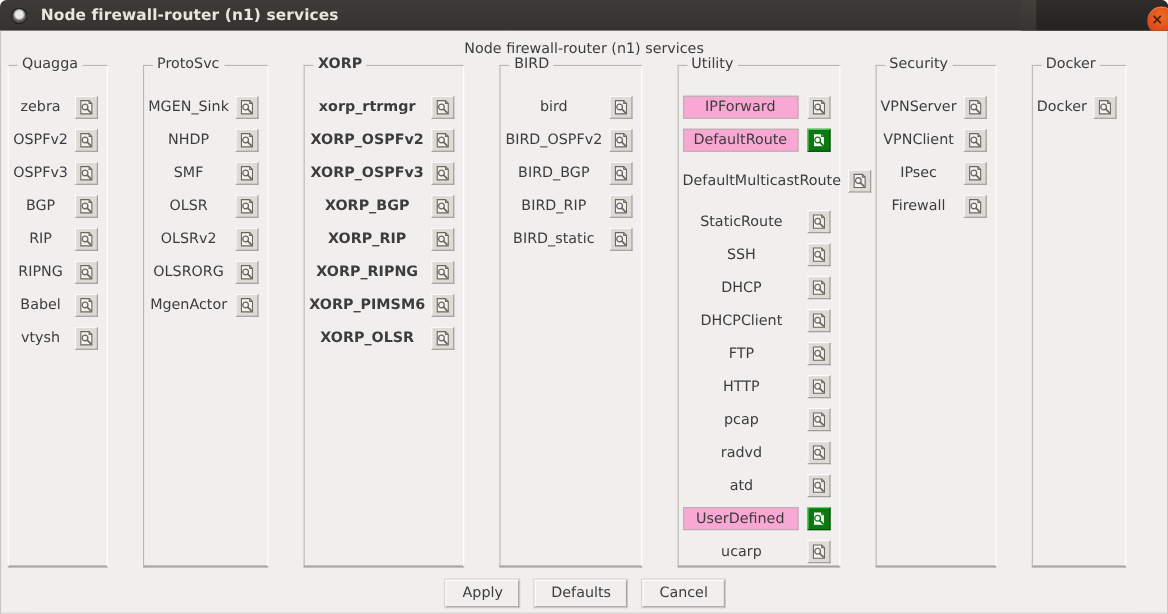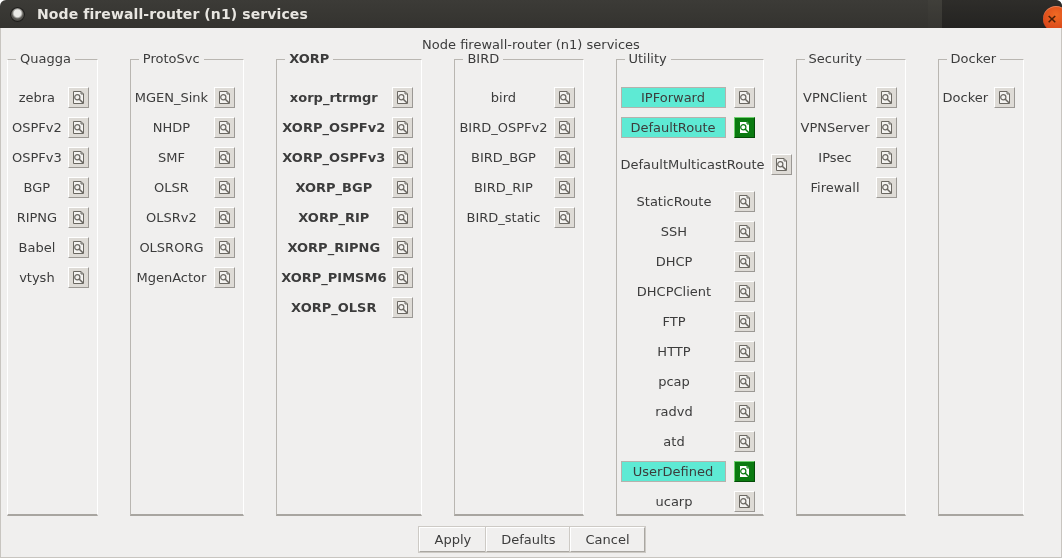--- a/index.html
+++ b/index.html
@@ -156,21 +156,21 @@
   .label {
     flex: 1;
     text-align: center;
     font-size: 13px;
     color: #3c3c3c;
     line-height: 15px;
     white-space: pre-line;
     padding-right: 2px;
   }
   .label.boxed {
-    background: #5eead4;
+    background: #f9a8d4;
     border: 1px solid #b5b2ad;
     padding: 2px 4px;
     margin-right: 4px;
     box-sizing: border-box;
   }
   .icon-btn {
     flex: 0 0 auto;
     width: 21px;
     height: 21px;
     background: #dedbd6;
@@ -199,20 +199,21 @@
   
   .buttonbar {
     position: absolute;
     left: 0;
     top: 492px;
     width: 1062px;
     height: 38px;
     display: flex;
     align-items: center;
     justify-content: center;
+    gap: 14px;
   }
   .btn {
     min-width: 62px;
     height: 25px;
     background: #f0efee;
     border-top: 1px solid #ffffff;
     border-left: 1px solid #ffffff;
     border-right: 1px solid #a9a6a1;
     border-bottom: 1px solid #a9a6a1;
     box-shadow: 0 0 0 1px #cdcac5;
@@ -296,20 +297,33 @@
                   <svg width="15" height="15" viewBox="0 0 15 15">
                     <path d="M2.5 1.5 h7.5 l2.5 2.5 v9.5 h-10 z" fill="#f4f3f1" stroke="#6b6862" stroke-width="1"></path>
                     <path d="M10 1.5 v2.5 h2.5" fill="none" stroke="#6b6862" stroke-width="1"></path>
                     <circle cx="6.3" cy="7.2" r="2.6" fill="none" stroke="#6b6862" stroke-width="1.2"></circle>
                     <path d="M8.3 9.2 L11.4 12.3" stroke="#6b6862" stroke-width="1.6" stroke-linecap="round"></path>
                   </svg>
                 </span>
               </div>
             </div>
             <div class="row">
+              <div class="label">RIP</div>
+              <div class="icon-btn">
+                <span>
+                  <svg width="15" height="15" viewBox="0 0 15 15">
+                    <path d="M2.5 1.5 h7.5 l2.5 2.5 v9.5 h-10 z" fill="#f4f3f1" stroke="#6b6862" stroke-width="1"></path>
+                    <path d="M10 1.5 v2.5 h2.5" fill="none" stroke="#6b6862" stroke-width="1"></path>
+                    <circle cx="6.3" cy="7.2" r="2.6" fill="none" stroke="#6b6862" stroke-width="1.2"></circle>
+                    <path d="M8.3 9.2 L11.4 12.3" stroke="#6b6862" stroke-width="1.6" stroke-linecap="round"></path>
+                  </svg>
+                </span>
+              </div>
+            </div>
+            <div class="row">
               <div class="label">RIPNG</div>
               <div class="icon-btn">
                 <span>
                   <svg width="15" height="15" viewBox="0 0 15 15">
                     <path d="M2.5 1.5 h7.5 l2.5 2.5 v9.5 h-10 z" fill="#f4f3f1" stroke="#6b6862" stroke-width="1"></path>
                     <path d="M10 1.5 v2.5 h2.5" fill="none" stroke="#6b6862" stroke-width="1"></path>
                     <circle cx="6.3" cy="7.2" r="2.6" fill="none" stroke="#6b6862" stroke-width="1.2"></circle>
                     <path d="M8.3 9.2 L11.4 12.3" stroke="#6b6862" stroke-width="1.6" stroke-linecap="round"></path>
                   </svg>
                 </span>
@@ -802,34 +816,34 @@
                   </svg>
                 </span>
               </div>
             </div>
           </div>
         </div>
         <div class="group" style="width: 148px;">
           <div class="group-label">Security</div>
           <div class="items">
             <div class="row">
+              <div class="label">VPNServer</div>
+              <div class="icon-btn">
+                <span>
+                  <svg width="15" height="15" viewBox="0 0 15 15">
+                    <path d="M2.5 1.5 h7.5 l2.5 2.5 v9.5 h-10 z" fill="#f4f3f1" stroke="#6b6862" stroke-width="1"></path>
+                    <path d="M10 1.5 v2.5 h2.5" fill="none" stroke="#6b6862" stroke-width="1"></path>
+                    <circle cx="6.3" cy="7.2" r="2.6" fill="none" stroke="#6b6862" stroke-width="1.2"></circle>
+                    <path d="M8.3 9.2 L11.4 12.3" stroke="#6b6862" stroke-width="1.6" stroke-linecap="round"></path>
+                  </svg>
+                </span>
+              </div>
+            </div>
+            <div class="row">
               <div class="label">VPNClient</div>
-              <div class="icon-btn">
-                <span>
-                  <svg width="15" height="15" viewBox="0 0 15 15">
-                    <path d="M2.5 1.5 h7.5 l2.5 2.5 v9.5 h-10 z" fill="#f4f3f1" stroke="#6b6862" stroke-width="1"></path>
-                    <path d="M10 1.5 v2.5 h2.5" fill="none" stroke="#6b6862" stroke-width="1"></path>
-                    <circle cx="6.3" cy="7.2" r="2.6" fill="none" stroke="#6b6862" stroke-width="1.2"></circle>
-                    <path d="M8.3 9.2 L11.4 12.3" stroke="#6b6862" stroke-width="1.6" stroke-linecap="round"></path>
-                  </svg>
-                </span>
-              </div>
-            </div>
-            <div class="row">
-              <div class="label">VPNServer</div>
               <div class="icon-btn">
                 <span>
                   <svg width="15" height="15" viewBox="0 0 15 15">
                     <path d="M2.5 1.5 h7.5 l2.5 2.5 v9.5 h-10 z" fill="#f4f3f1" stroke="#6b6862" stroke-width="1"></path>
                     <path d="M10 1.5 v2.5 h2.5" fill="none" stroke="#6b6862" stroke-width="1"></path>
                     <circle cx="6.3" cy="7.2" r="2.6" fill="none" stroke="#6b6862" stroke-width="1.2"></circle>
                     <path d="M8.3 9.2 L11.4 12.3" stroke="#6b6862" stroke-width="1.6" stroke-linecap="round"></path>
                   </svg>
                 </span>
               </div>

